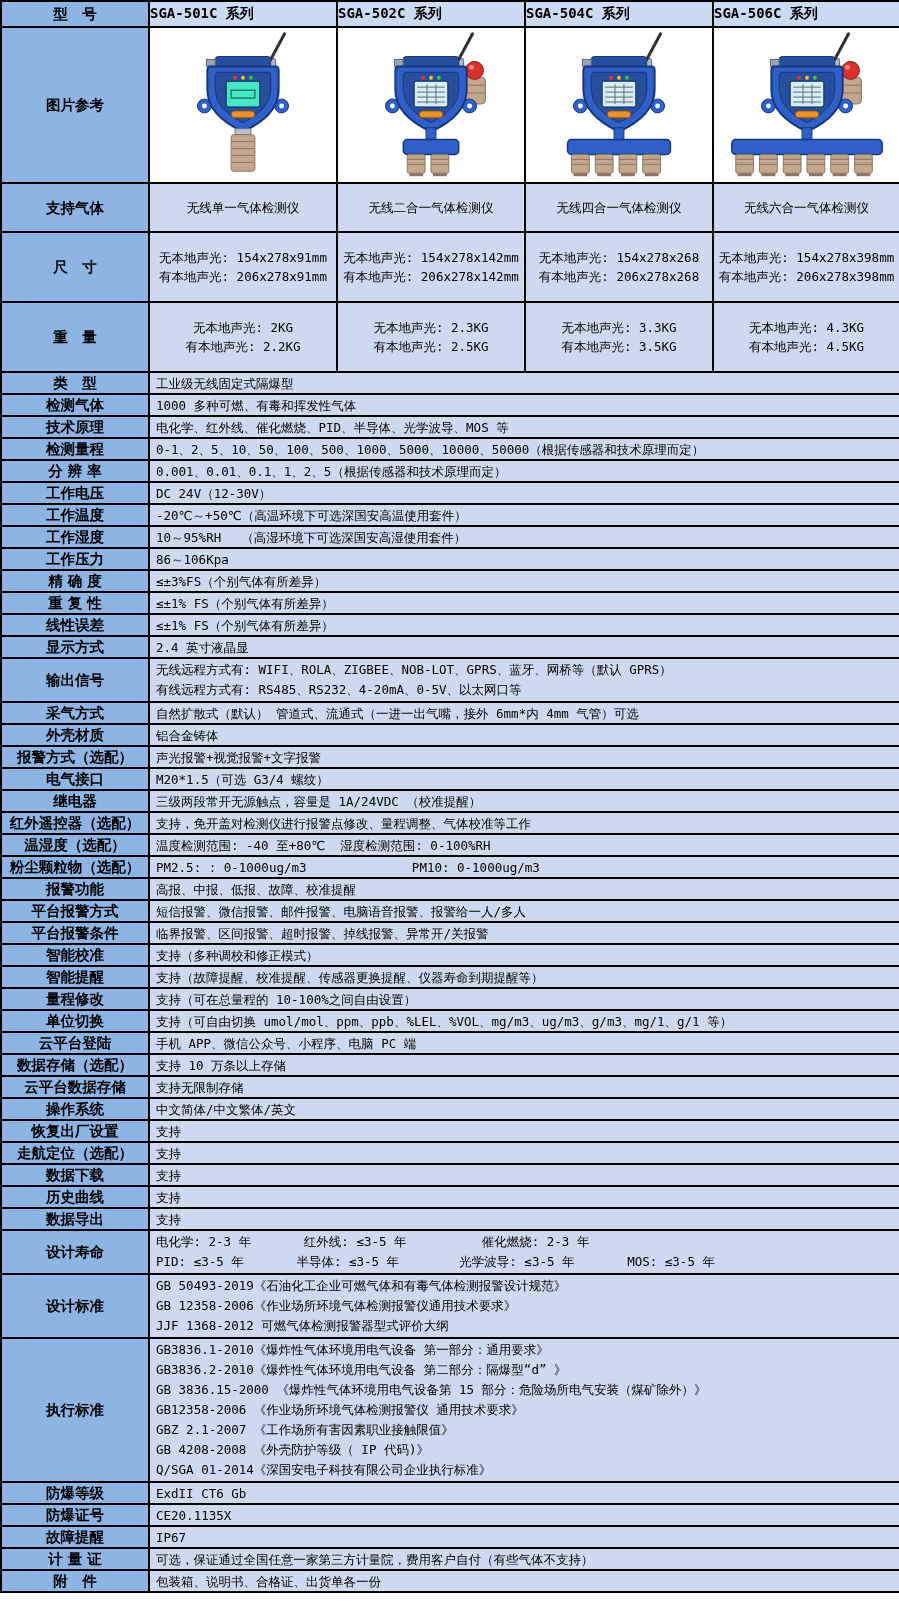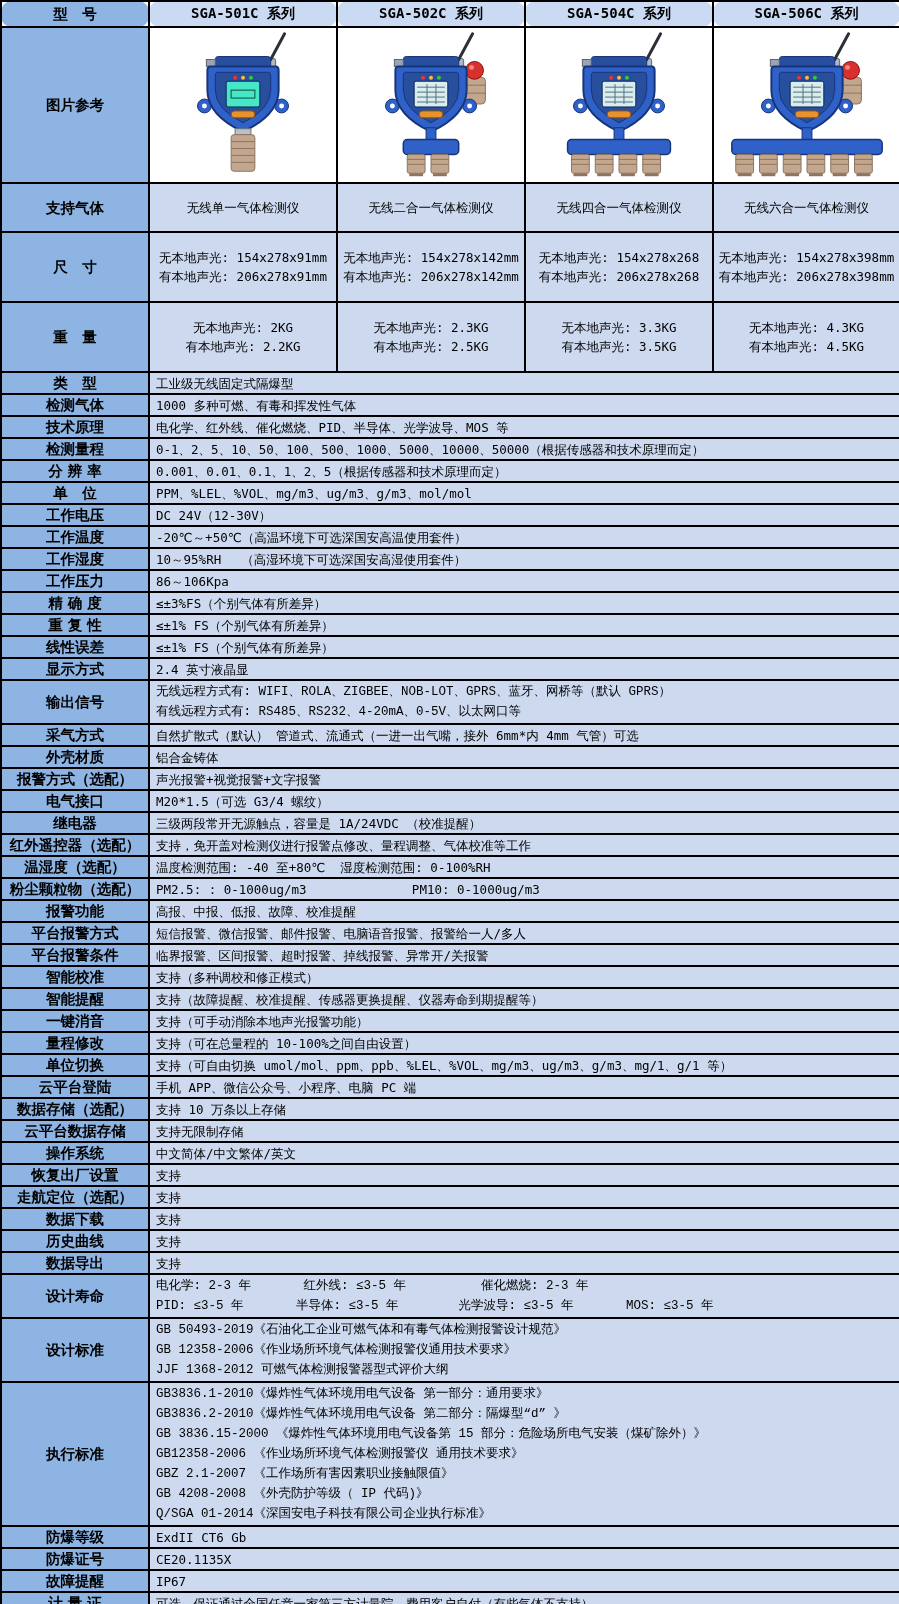--- a/index.html
+++ b/index.html
@@ -1,30 +1,30 @@
 <!DOCTYPE html>
 <html style="--label-bg: #8DB4E2; --header-bg: #C9DAF2; --value-bg: #CCD9EF; --border: #000000;"><head>
 <meta charset="utf-8">
 <style>
   html,body{margin:0;padding:0;background:#fff;}
   body{width:899px;font-family:"DejaVu Sans",sans-serif;}
   table{border-collapse:collapse;table-layout:fixed;width:899px;border:2px solid var(--border,#000);}
   td{border:2px solid var(--border,#000);overflow:hidden;vertical-align:middle;box-sizing:border-box;}
   .label-cell{background:var(--label-bg,#8DB4E2);font-weight:bold;text-align:center;
               font-size:14.5px;color:#000;padding:1px 2px;line-height:18px;}
-  .model-cell{background:var(--header-bg,#C9DAF2);font-weight:bold;text-align:center;
+  .model-cell{background:var(--header-bg,#C9DAF2);font-weight:bold;
               font-size:14px;padding:2px 0;font-family:"DejaVu Sans Mono","DejaVu Sans",monospace;}
-  .header-row td{height:26px;border-radius:11px;}
+  .header-row td{height:26px;}
   .image-cell{background:#fff;text-align:center;vertical-align:middle;padding:0;height:152px;}
   .value-cell{background:var(--value-bg,#CCD9EF);font-size:12.5px;line-height:17px;
               padding:1px 6px;white-space:pre;color:#000;
               font-family:"DejaVu Sans Mono","DejaVu Sans",monospace;}
   .value-cell.center{text-align:center;padding:15px 2px;}
   .spec-row td{height:17px;}
-  .value-line{line-height:20px;white-space:pre;font-family:Liberation Mono, monospace;}
+  .value-line{line-height:20px;white-space:pre;}
   .col2-line{line-height:19px;white-space:pre;}
 </style>
 </head>
 <body>
 
 <table>
   <colgroup>
     <col style="width:148px">
       <col style="width:188px">
       <col style="width:188px">
@@ -304,24 +304,20 @@
       </tr>
       <tr class="spec-row">
         <td class="label-cell">检测量程</td>
         <td class="value-cell" colspan="4">0-1、2、5、10、50、100、500、1000、5000、10000、50000（根据传感器和技术原理而定）</td>
       </tr>
       <tr class="spec-row">
         <td class="label-cell">分 辨 率</td>
         <td class="value-cell" colspan="4">0.001、0.01、0.1、1、2、5（根据传感器和技术原理而定）</td>
       </tr>
       <tr class="spec-row">
-        <td class="label-cell">单　位</td>
-        <td class="value-cell" colspan="4">PPM、%LEL、%VOL、mg/m3、ug/m3、g/m3、mol/mol</td>
-      </tr>
-      <tr class="spec-row">
         <td class="label-cell">工作电压</td>
         <td class="value-cell" colspan="4">DC 24V（12-30V）</td>
       </tr>
       <tr class="spec-row">
         <td class="label-cell">工作温度</td>
         <td class="value-cell" colspan="4">-20℃～+50℃（高温环境下可选深国安高温使用套件）</td>
       </tr>
       <tr class="spec-row">
         <td class="label-cell">工作湿度</td>
         <td class="value-cell" colspan="4">10～95%RH　 （高湿环境下可选深国安高湿使用套件）</td>
@@ -394,24 +390,20 @@
         <td class="label-cell">平台报警条件</td>
         <td class="value-cell" colspan="4">临界报警、区间报警、超时报警、掉线报警、异常开/关报警</td>
       </tr>
       <tr class="spec-row">
         <td class="label-cell">智能校准</td>
         <td class="value-cell" colspan="4">支持（多种调校和修正模式）</td>
       </tr>
       <tr class="spec-row">
         <td class="label-cell">智能提醒</td>
         <td class="value-cell" colspan="4">支持（故障提醒、校准提醒、传感器更换提醒、仪器寿命到期提醒等）</td>
-      </tr>
-      <tr class="spec-row">
-        <td class="label-cell">一键消音</td>
-        <td class="value-cell" colspan="4">支持（可手动消除本地声光报警功能）</td>
       </tr>
       <tr class="spec-row">
         <td class="label-cell">量程修改</td>
         <td class="value-cell" colspan="4">支持（可在总量程的 10-100%之间自由设置）</td>
       </tr>
       <tr class="spec-row">
         <td class="label-cell">单位切换</td>
         <td class="value-cell" colspan="4">支持（可自由切换 umol/mol、ppm、ppb、%LEL、%VOL、mg/m3、ug/m3、g/m3、mg/1、g/1 等）</td>
       </tr>
       <tr class="spec-row">

